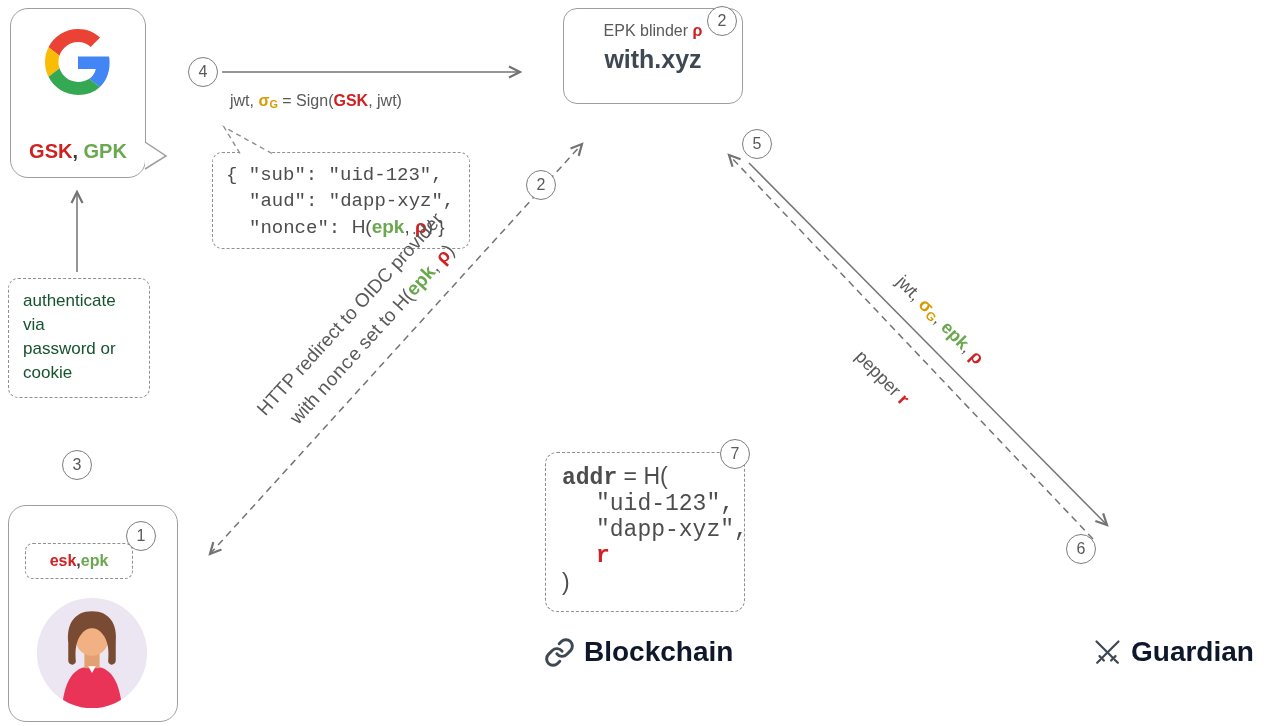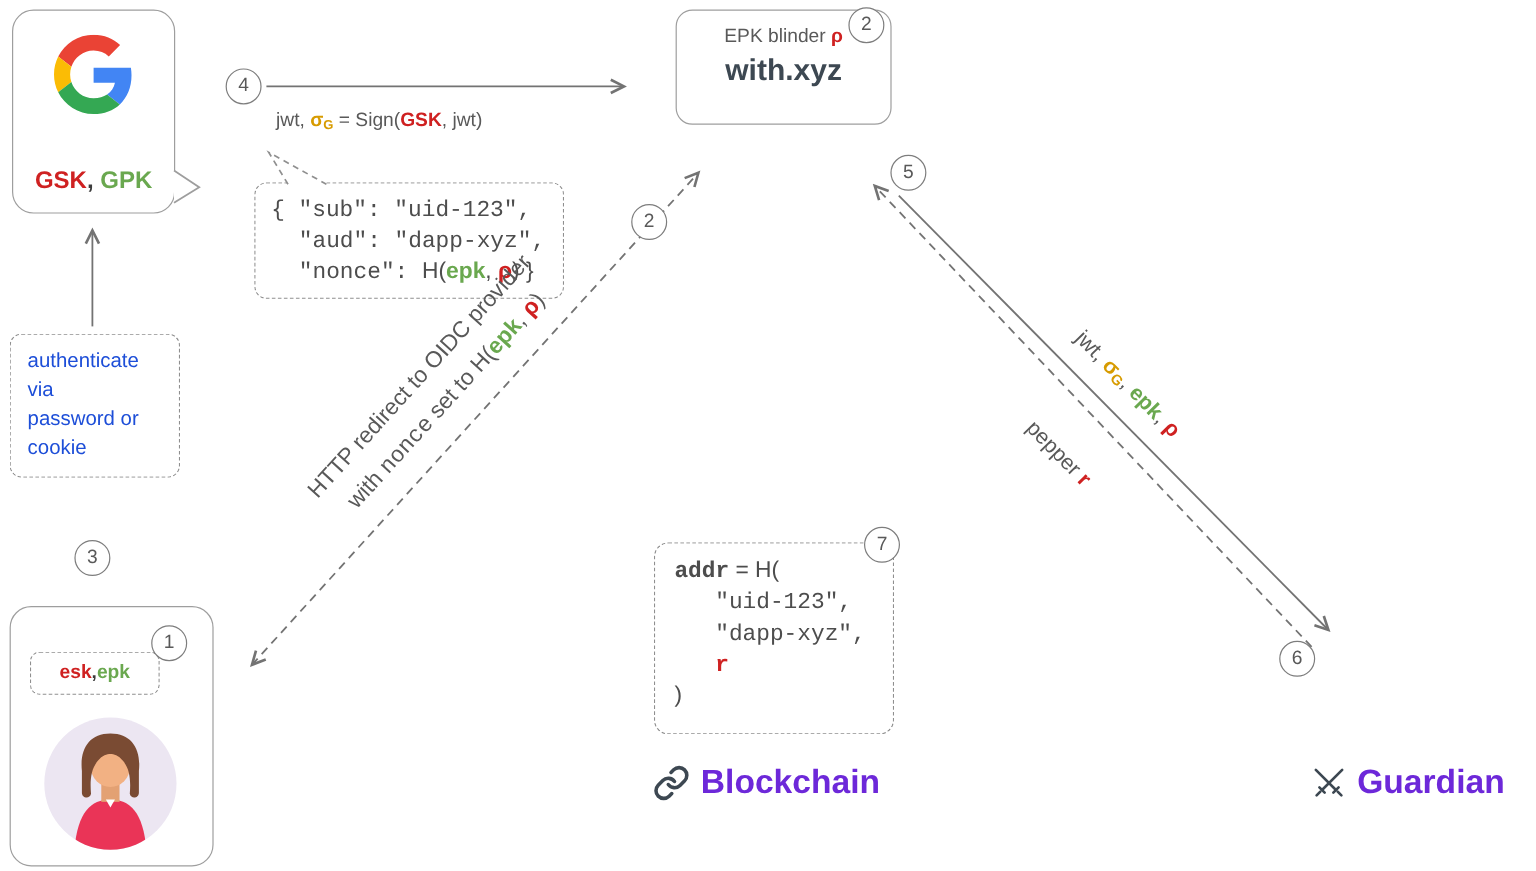--- a/index.html
+++ b/index.html
@@ -34,21 +34,21 @@
 
   
   .google-card { left:10px; top:8px; width:136px; height:170px;
     display:flex; flex-direction:column; align-items:center;
     justify-content:space-between; padding:20px 0 14px; }
   .g-logo { width:66px; height:66px; }
   .keys-label { font-size:20px; font-weight:bold; }
 
   
   .auth-box { left:8px; top:278px; width:142px; height:120px;
-    padding:10px 0 0 14px; font-size:17px; line-height:24px; color:#1d4ed8; }
+    padding:10px 0 0 14px; font-size:17px; line-height:24px; color:#14532d; }
 
   
   .user-card { left:8px; top:505px; width:170px; height:217px; }
   .esk-box { left:25px; top:543px; width:108px; height:36px; border-radius:8px;
     display:flex; align-items:center; justify-content:center;
     font-size:16px; font-weight:bold; z-index:2; }
   .avatar { position:absolute; left:35px; top:596px; width:114px; height:114px; z-index:2; }
 
   
   .dapp-card { left:563px; top:8px; width:180px; height:96px; border-radius:14px;
@@ -60,35 +60,35 @@
   .sign-formula { position:absolute; left:230px; top:92px; font-size:16px;
     white-space:nowrap; z-index:3; color:#595959; }
 
   .jwt-bubble { left:212px; top:152px; width:258px; height:97px;
     padding:9px 0 0 13px; font-size:19px; line-height:26px; color:#4d4d4d;
     white-space:nowrap; }
   .indent1 { padding-left:23px; }
   .indent2 { padding-left:34px; }
 
   .addr-box { left:545px; top:452px; width:200px; height:160px; border-radius:12px;
-    padding:10px 0 0 16px; font-size:19px; line-height:26px; color:#4d4d4d;
+    padding:10px 0 0 16px; font-size:23px; line-height:26px; color:#4d4d4d;
     white-space:nowrap; }
 
   
   .rot-label { position:absolute; z-index:3; color:#595959; text-align:center; }
   .redirect-label { left:187px; top:294px; width:350px; height:62px;
     font-size:19px; line-height:30px; transform:rotate(-47.8deg); }
   .jwt-transfer-label { left:818px; top:309px; width:240px; height:26px;
     font-size:18px; transform:rotate(45.5deg); white-space:nowrap; }
   .pepper-label { left:801px; top:367px; width:160px; height:24px;
     font-size:18px; transform:rotate(45.5deg); white-space:nowrap; }
 
   
   .entity-label { position:absolute; display:flex; align-items:center;
-    z-index:3; color:#6d28d9; font-size:28px; font-weight:bold; }
+    z-index:3; color:#0f172a; font-size:28px; font-weight:bold; }
   .blockchain-label { left:544px; top:636px; gap:9px; }
   .guardian-label { left:1092px; top:636px; gap:8px;justify-content:flex-end; }
   .entity-icon { width:31px; height:31px; }
 </style>
 </head>
 <body>
 
 <div class="stage">
 
   <div class="card google-card">

